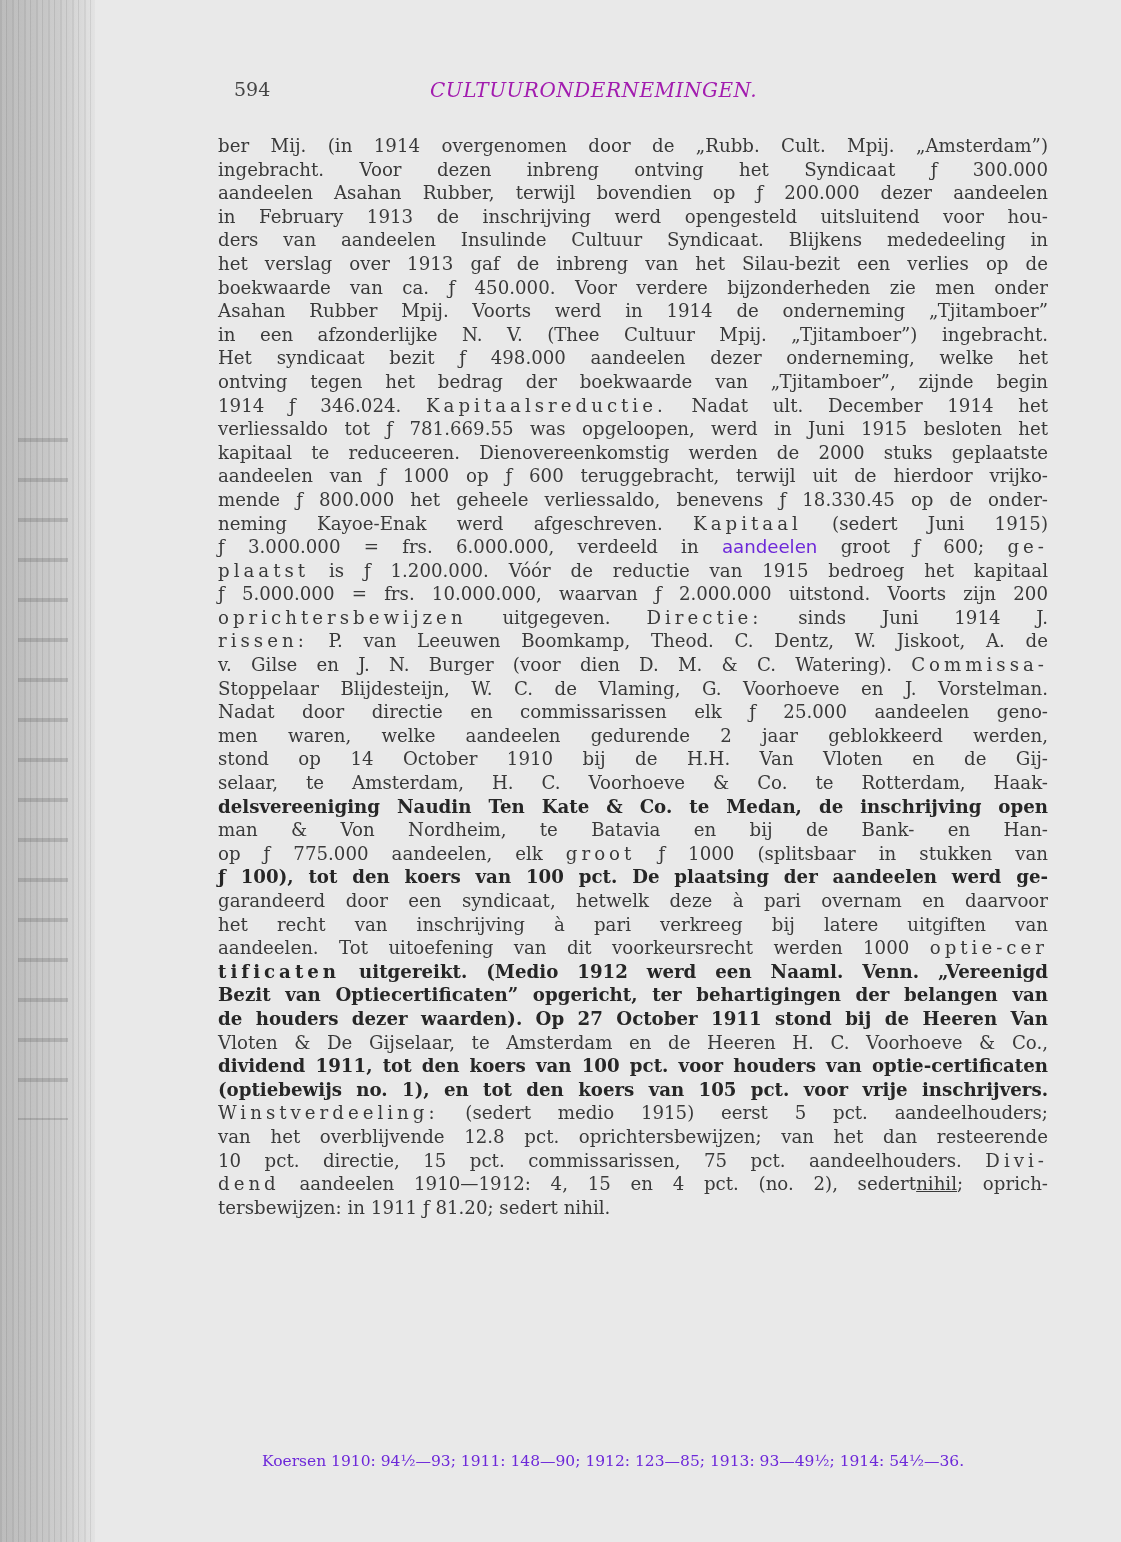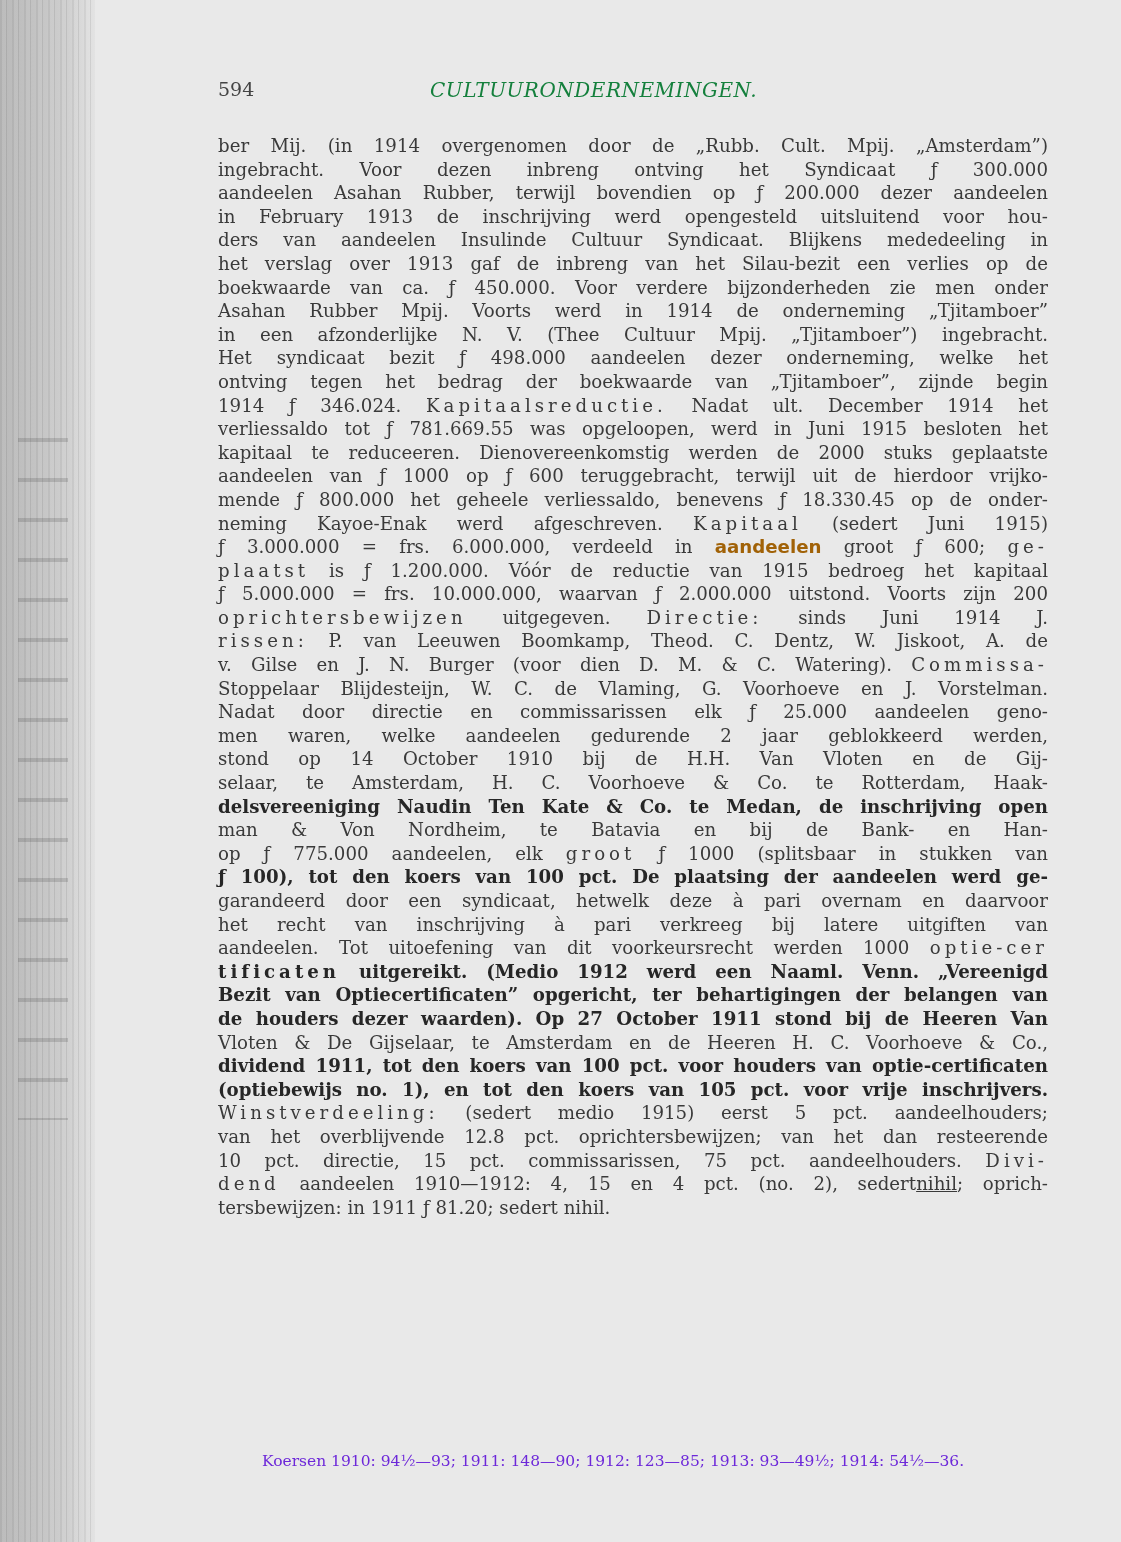--- a/index.html
+++ b/index.html
@@ -21,32 +21,32 @@
     background: repeating-linear-gradient(180deg, transparent 0 18px, rgba(70,70,70,0.35) 18px 22px, transparent 22px 40px);
     opacity: 0.6;
   }
   .page {
     position: absolute; left: 218px; top: 78px; width: 830px;
   }
   .running-head {
     position: relative; height: 36px; margin-bottom: 20px;
   }
   .page-number {
-    position: absolute; left: 0; top: 0; font-size: 19px; color: #444;
+    position: absolute; left: 16px; top: 0; font-size: 19px; color: #444;
   }
   .running-title {
-    position: absolute; left: 212px; top: 0; font-size: 20px; font-style: italic; letter-spacing: 0.5px; color: #15803d;
+    position: absolute; left: 212px; top: 0; font-size: 20px; font-style: italic; letter-spacing: 0.5px; color: #a21caf;
   }
   .body-text {
     font-size: 18.2px; line-height: 23.6px; text-align: justify; text-align-last: justify;
   }
   .body-text .line { display: block; white-space: nowrap; text-align: justify; text-align-last: justify; }
   .body-text .line.last { text-align-last: left; }
   .spaced { letter-spacing: 4px; }
-  .bold-sans { font-family: "DejaVu Sans", "Liberation Sans", sans-serif; font-weight: bold; color: #a16207; }
+  .bold-sans { font-family: "DejaVu Sans", "Liberation Sans", sans-serif; font-weight: normal; color: #6d28d9; }
   .dark { color: #262626; font-weight: bold; }
   .underline { text-decoration: underline; margin-top: 26px; }
   .footer-prices {
     position: absolute; left: 262px; top: 1452px; width: 730px;
     font-size: 15.5px; color: #6d28d9; white-space: nowrap;
   }
 </style>
 </head>
 <body>
 

